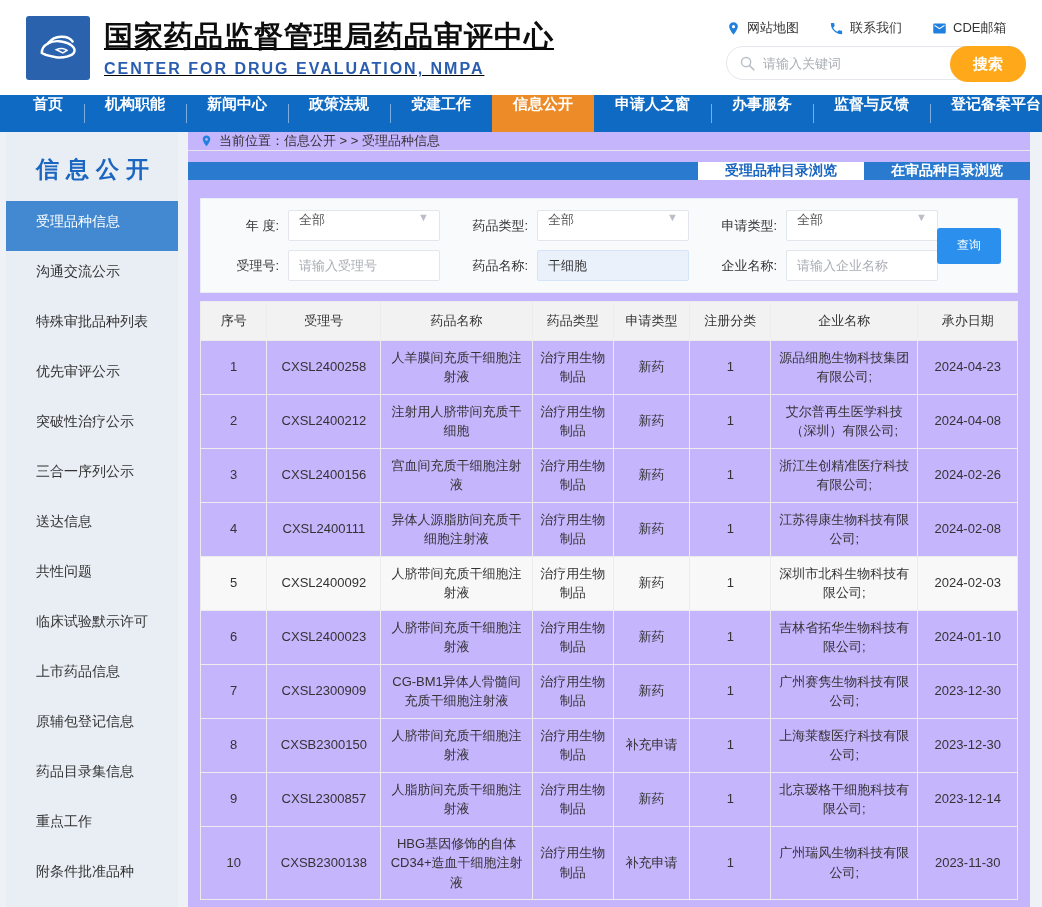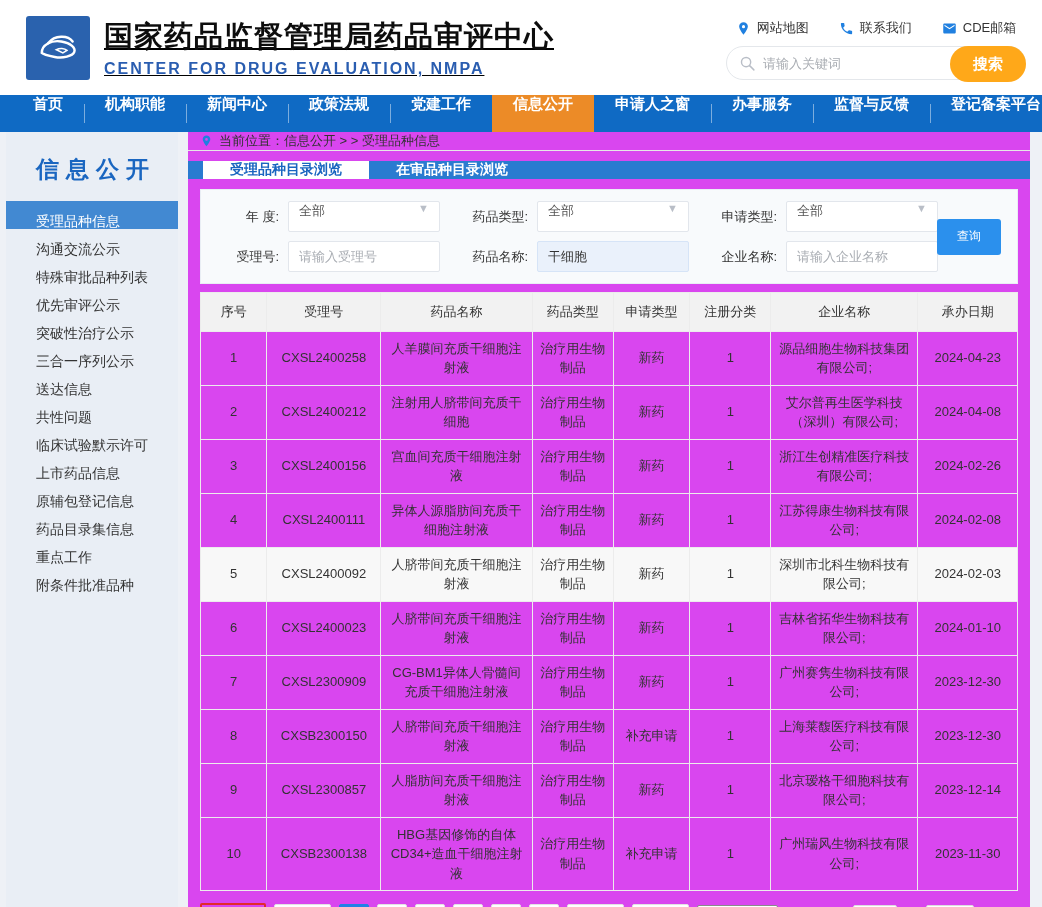--- a/index.html
+++ b/index.html
@@ -6,21 +6,21 @@
   html,body { width:1042px; height:907px; }
   body { font-family:"Liberation Sans","DejaVu Sans",sans-serif; background:#eef1f6; overflow:hidden; }
 
   
   .header { height:95px; background:#fff; display:flex; align-items:center; padding:0 16px 0 26px; }
   .logo { width:64px; height:64px; background:#2a62ae; border-radius:3px; flex:0 0 auto;
           display:flex; align-items:center; justify-content:center; }
   .titles { margin-left:14px; flex:1 1 auto;text-decoration:underline; }
   .site-title { font-size:29px; font-weight:bold; color:#0d0d0d; letter-spacing:1px; white-space:nowrap; }
   .site-subtitle { font-size:16px; font-weight:bold; color:#2a5db0; letter-spacing:2px; margin-top:3px; }
-  .header-right { display:flex; flex-direction:column; align-items:center; gap:9px; padding-top:4px; }
+  .header-right { display:flex; flex-direction:column; align-items:flex-start; gap:9px; padding-top:4px; }
   .quick-links { display:flex; gap:30px; }
   .quick-link { display:flex; align-items:center; gap:6px; font-size:13px; color:#333; cursor:pointer; white-space:nowrap; }
   .searchbar { position:relative; width:300px; height:34px; border:1px solid #e4e7eb; border-radius:17px; background:#fff;
                display:flex; align-items:center; }
   .search-mag { position:absolute; left:12px; top:8px; }
   .search-input { border:none; outline:none; background:transparent; margin-left:36px; width:180px; font-size:13px; color:#333;
                   font-family:inherit; }
   .search-input::placeholder { color:#a9adb3; }
   .search-btn { position:absolute; right:-1px; top:-1px; height:36px; width:76px; background:#ffa819; border:none;
                 border-radius:18px; color:#fff; font-size:15px; font-weight:bold; cursor:pointer; font-family:inherit; }
@@ -30,27 +30,27 @@
   .nav-item { display:flex; align-items:flex-start; padding:0 21px; color:#fff; font-size:15px; font-weight:bold;
               position:relative; cursor:pointer; white-space:nowrap; }
   .nav-item + .nav-item::before { content:""; position:absolute; left:0; top:9px; bottom:9px; width:1px; background:rgba(255,255,255,.45); }
   .nav-item.active { background:#ec8b27; }
   .nav-item.active::before, .nav-item.active + .nav-item::before { display:none; }
 
   
   .body-wrap { display:flex; align-items:stretch; height:775px; }
   .sidebar { width:172px; margin-left:6px; background:#e9eef5; padding-top:22px; flex:0 0 auto; }
   .sidebar-title { color:#1a66c0; font-size:23px; font-weight:bold; padding-left:30px; letter-spacing:7px; margin-bottom:16px; }
-  .side-item { height:28px; line-height:41px; padding-left:30px; font-size:14px; color:#333; cursor:pointer; white-space:nowrap; }
+  .side-item { height:50px; line-height:41px; padding-left:30px; font-size:14px; color:#333; cursor:pointer; white-space:nowrap; }
   .side-item.active { background:#4289d2; color:#fff; }
 
-  .main { flex:1 1 auto; margin-left:10px; margin-right:12px; background:#d946ef; display:flex; flex-direction:column; }
+  .main { flex:1 1 auto; margin-left:10px; margin-right:12px; background:#c4b5fd; display:flex; flex-direction:column;gap:8px; }
   .breadcrumb { height:42px; display:flex; align-items:center; gap:6px; padding-left:12px; font-size:13px; color:#333;
                 border-bottom:1px solid #e6e6e6; }
-  .tabbar { height:31px; background:#2a7bd0; display:flex; align-items:stretch; margin-top:10px; }
+  .tabbar { height:31px; background:#2a7bd0; display:flex; align-items:stretch; margin-top:3px;justify-content:flex-end; }
   .tab { display:flex; align-items:center; padding:0 27px; color:#fff; font-size:14px; font-weight:bold; cursor:pointer; }
   .tab.active { background:#fff; color:#1a66c0; margin-left:15px; }
 
   .content-pad { padding:10px 12px 0 12px; }
   .filter-panel { background:#f8fafc; border:1px solid #e9eef4; padding:11px 12px; position:relative; }
   .filter-row { display:flex; align-items:center; }
   .filter-row + .filter-row { margin-top:9px; }
   .field { display:flex; align-items:center; margin-right:22px; }
   .field .flabel { width:66px; text-align:right; font-size:13px; color:#333; margin-right:9px; white-space:nowrap; }
   .select { width:152px; height:31px; background:#fff; border:1px solid #e2e6ec; border-radius:2px;

